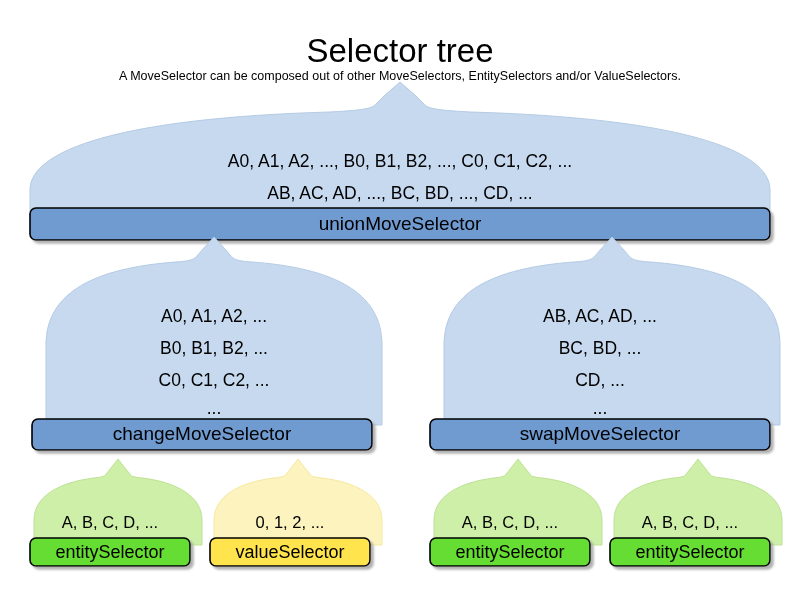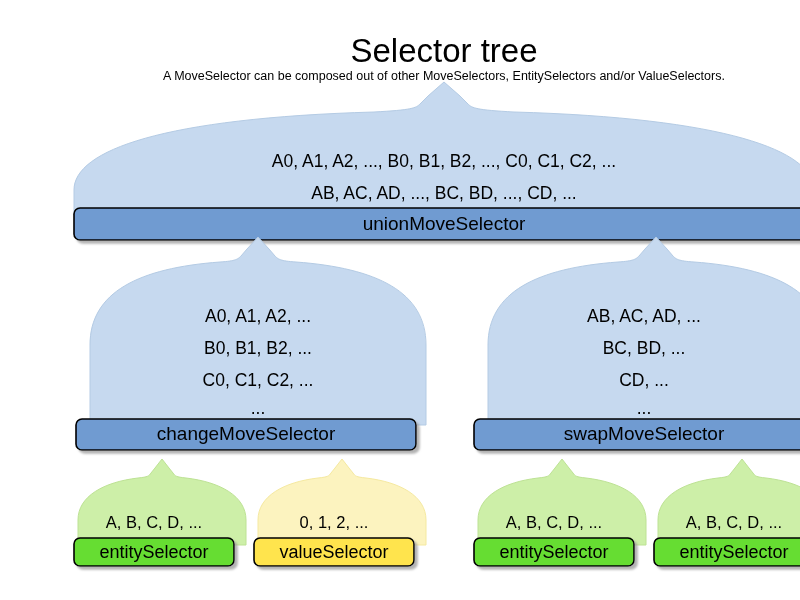--- a/index.html
+++ b/index.html
@@ -11,21 +11,20 @@
     width: 800px;
     height: 600px;
     font-family: "Liberation Sans", sans-serif;
     color: #000000;
     overflow: hidden;
   }
   #diagram-root {
     position: relative;
     width: 700px;
     height: 600px;
-    margin-left: 44px;
   }
   #diagram-svg {
     position: absolute;
     top: 0;
     left: 0;
     width: 800px;
     height: 600px;
   }
   .title-text {
     font-size: 33px;

